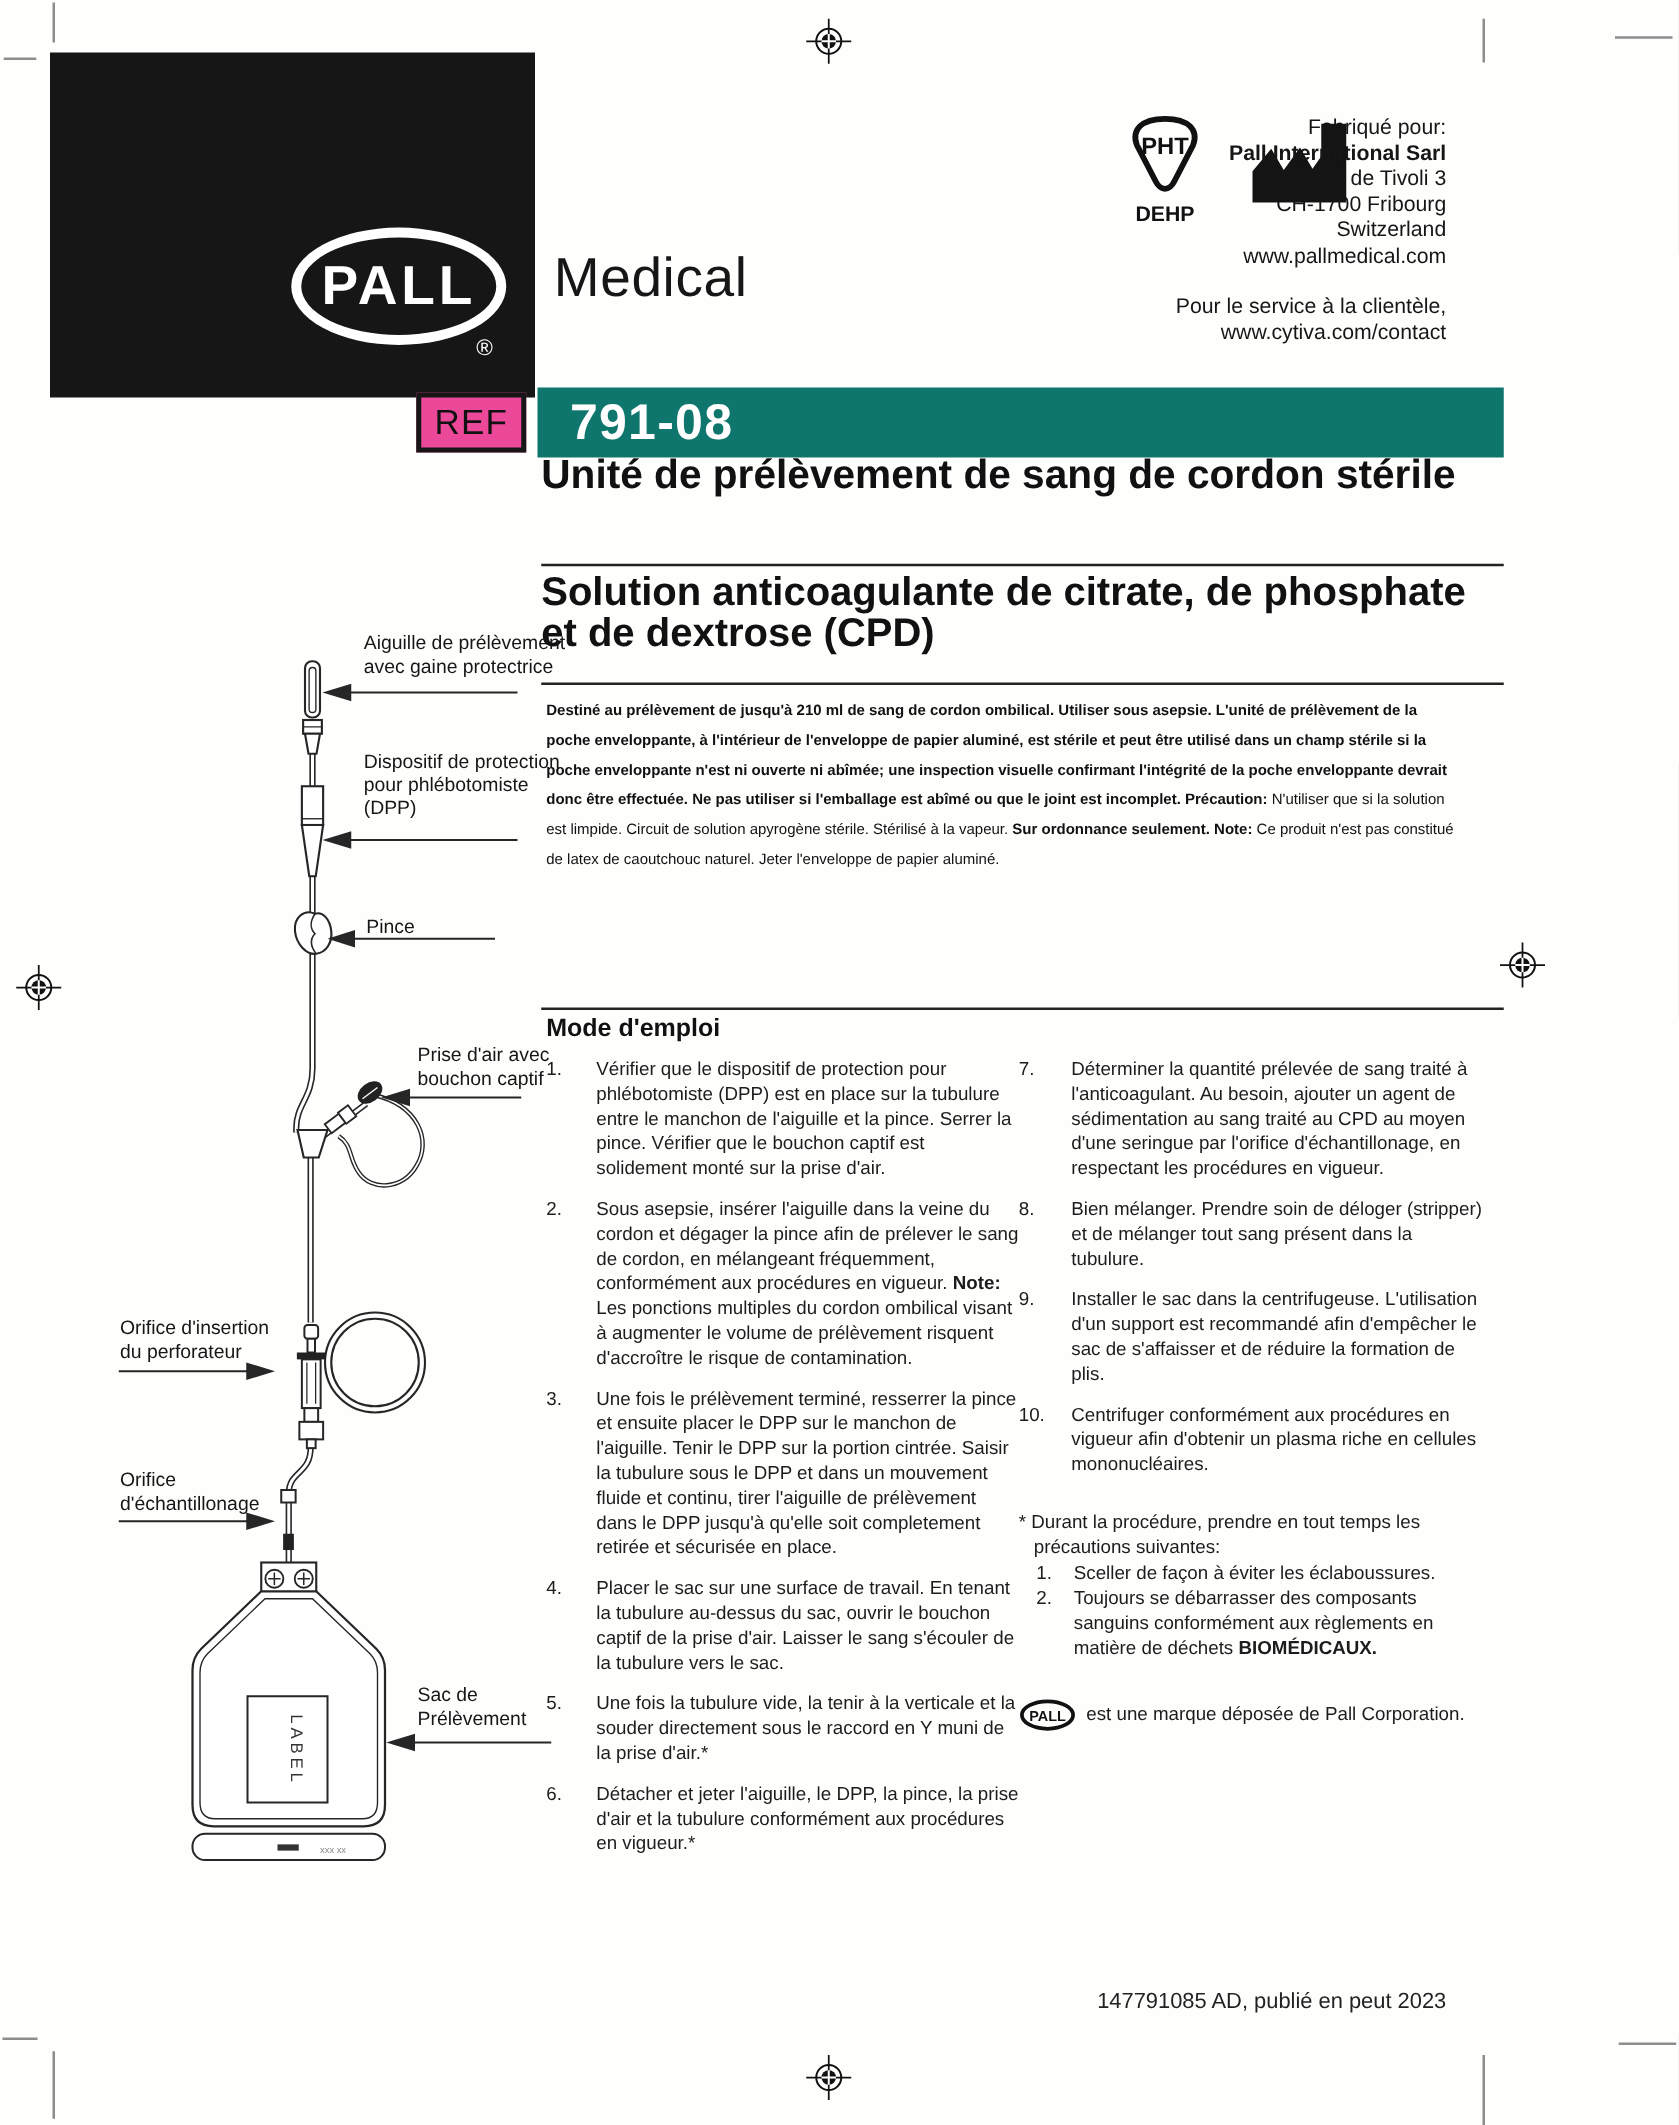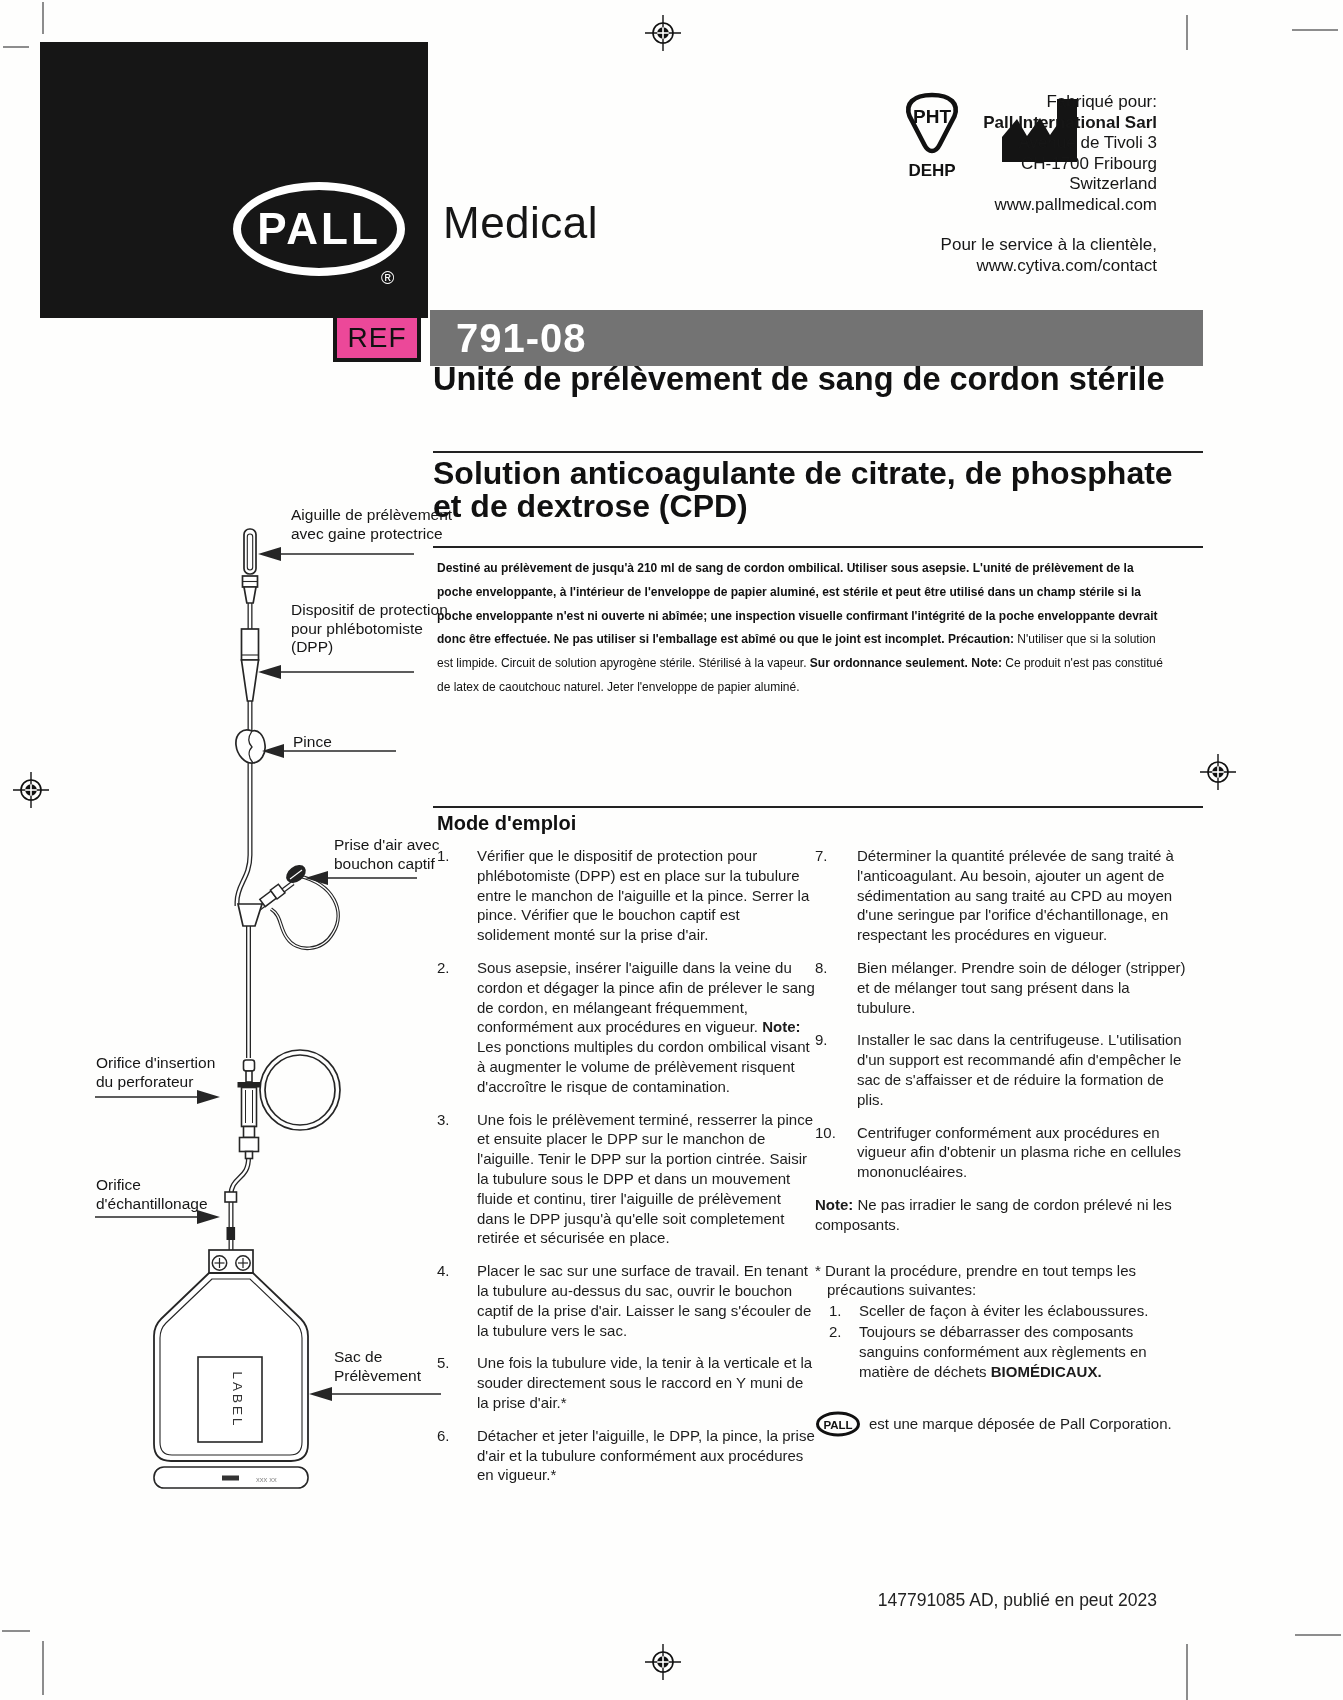--- a/index.html
+++ b/index.html
@@ -14,21 +14,21 @@
   .logo-reg{position:absolute;left:341px;top:226px;color:#fff;font-size:18px;}
   .medical{position:absolute;left:443px;top:198px;font-size:44px;color:#161616;letter-spacing:0.5px;}
   .pht-wrap{position:absolute;left:897px;top:90px;width:70px;text-align:center;}
   .dehp{font-weight:bold;font-size:17px;margin-top:1px;color:#111;}
   .mfr{position:absolute;left:857px;top:92px;width:300px;text-align:right;font-size:17px;line-height:20.5px;color:#161616;}
   .mfr .bold{font-weight:bold;}
   .mfr .gap{height:20px;}
   
   .refbox{position:absolute;left:333px;top:314px;width:88px;height:48px;border:4px solid #161616;background:#ec4899;
           box-sizing:border-box;display:flex;align-items:center;justify-content:center;font-size:28px;letter-spacing:1px;color:#111;}
-  .refbar{position:absolute;left:430px;top:310px;width:773px;height:56px;background:#737373;display:flex;align-items:center;}
+  .refbar{position:absolute;left:430px;top:310px;width:773px;height:56px;background:#0f766e;display:flex;align-items:center;}
   .refbar span{color:#fff;font-weight:bold;font-size:40px;letter-spacing:1px;padding-left:26px;}
   
   .title{position:absolute;left:433px;top:361px;width:740px;font-size:32.5px;font-weight:bold;line-height:37px;color:#111;}
   .subtitle{position:absolute;left:433px;top:457px;width:772px;font-size:32px;font-weight:bold;line-height:33px;color:#111;}
   .rule{position:absolute;left:433px;width:770px;height:2px;background:#222;}
   .intro{position:absolute;left:437px;top:557px;width:727px;font-size:12px;line-height:23.8px;color:#111;}
   .intro .b{font-weight:bold;}
   .mode-heading{position:absolute;left:437px;top:812px;font-size:20px;font-weight:bold;color:#111;}
   
   .col{position:absolute;top:846px;font-size:15px;line-height:19.8px;color:#1c1c1c;}
@@ -186,23 +186,20 @@
     </div>
     <div class="item">
       <span class="inum">9.</span>
       <span class="itx">Installer le sac dans la centrifugeuse. L'utilisation d'un support est recommandé afin d'empêcher le sac de s'affaisser et de réduire la formation de plis.</span>
     </div>
     <div class="item">
       <span class="inum">10.</span>
       <span class="itx">Centrifuger conformément aux procédures en vigueur afin d'obtenir un plasma riche en cellules mononucléaires.</span>
     </div>
 
-    <div class="npar">
-      <b>Note:</b><span> Ne pas irradier le sang de cordon prélevé ni les composants.</span>
-    </div>
 
     <div class="fnote">
       <div class="fintro">* Durant la procédure, prendre en tout temps les précautions suivantes:</div>
       <div class="frow">
         <span class="fnum">1.</span>
         <span>Sceller de façon à éviter les éclaboussures.</span>
       </div>
       <div class="frow">
         <span class="fnum">2.</span>
         <span><span>Toujours se débarrasser des composants sanguins conformément aux règlements en matière de déchets </span><b>BIOMÉDICAUX.</b></span>

